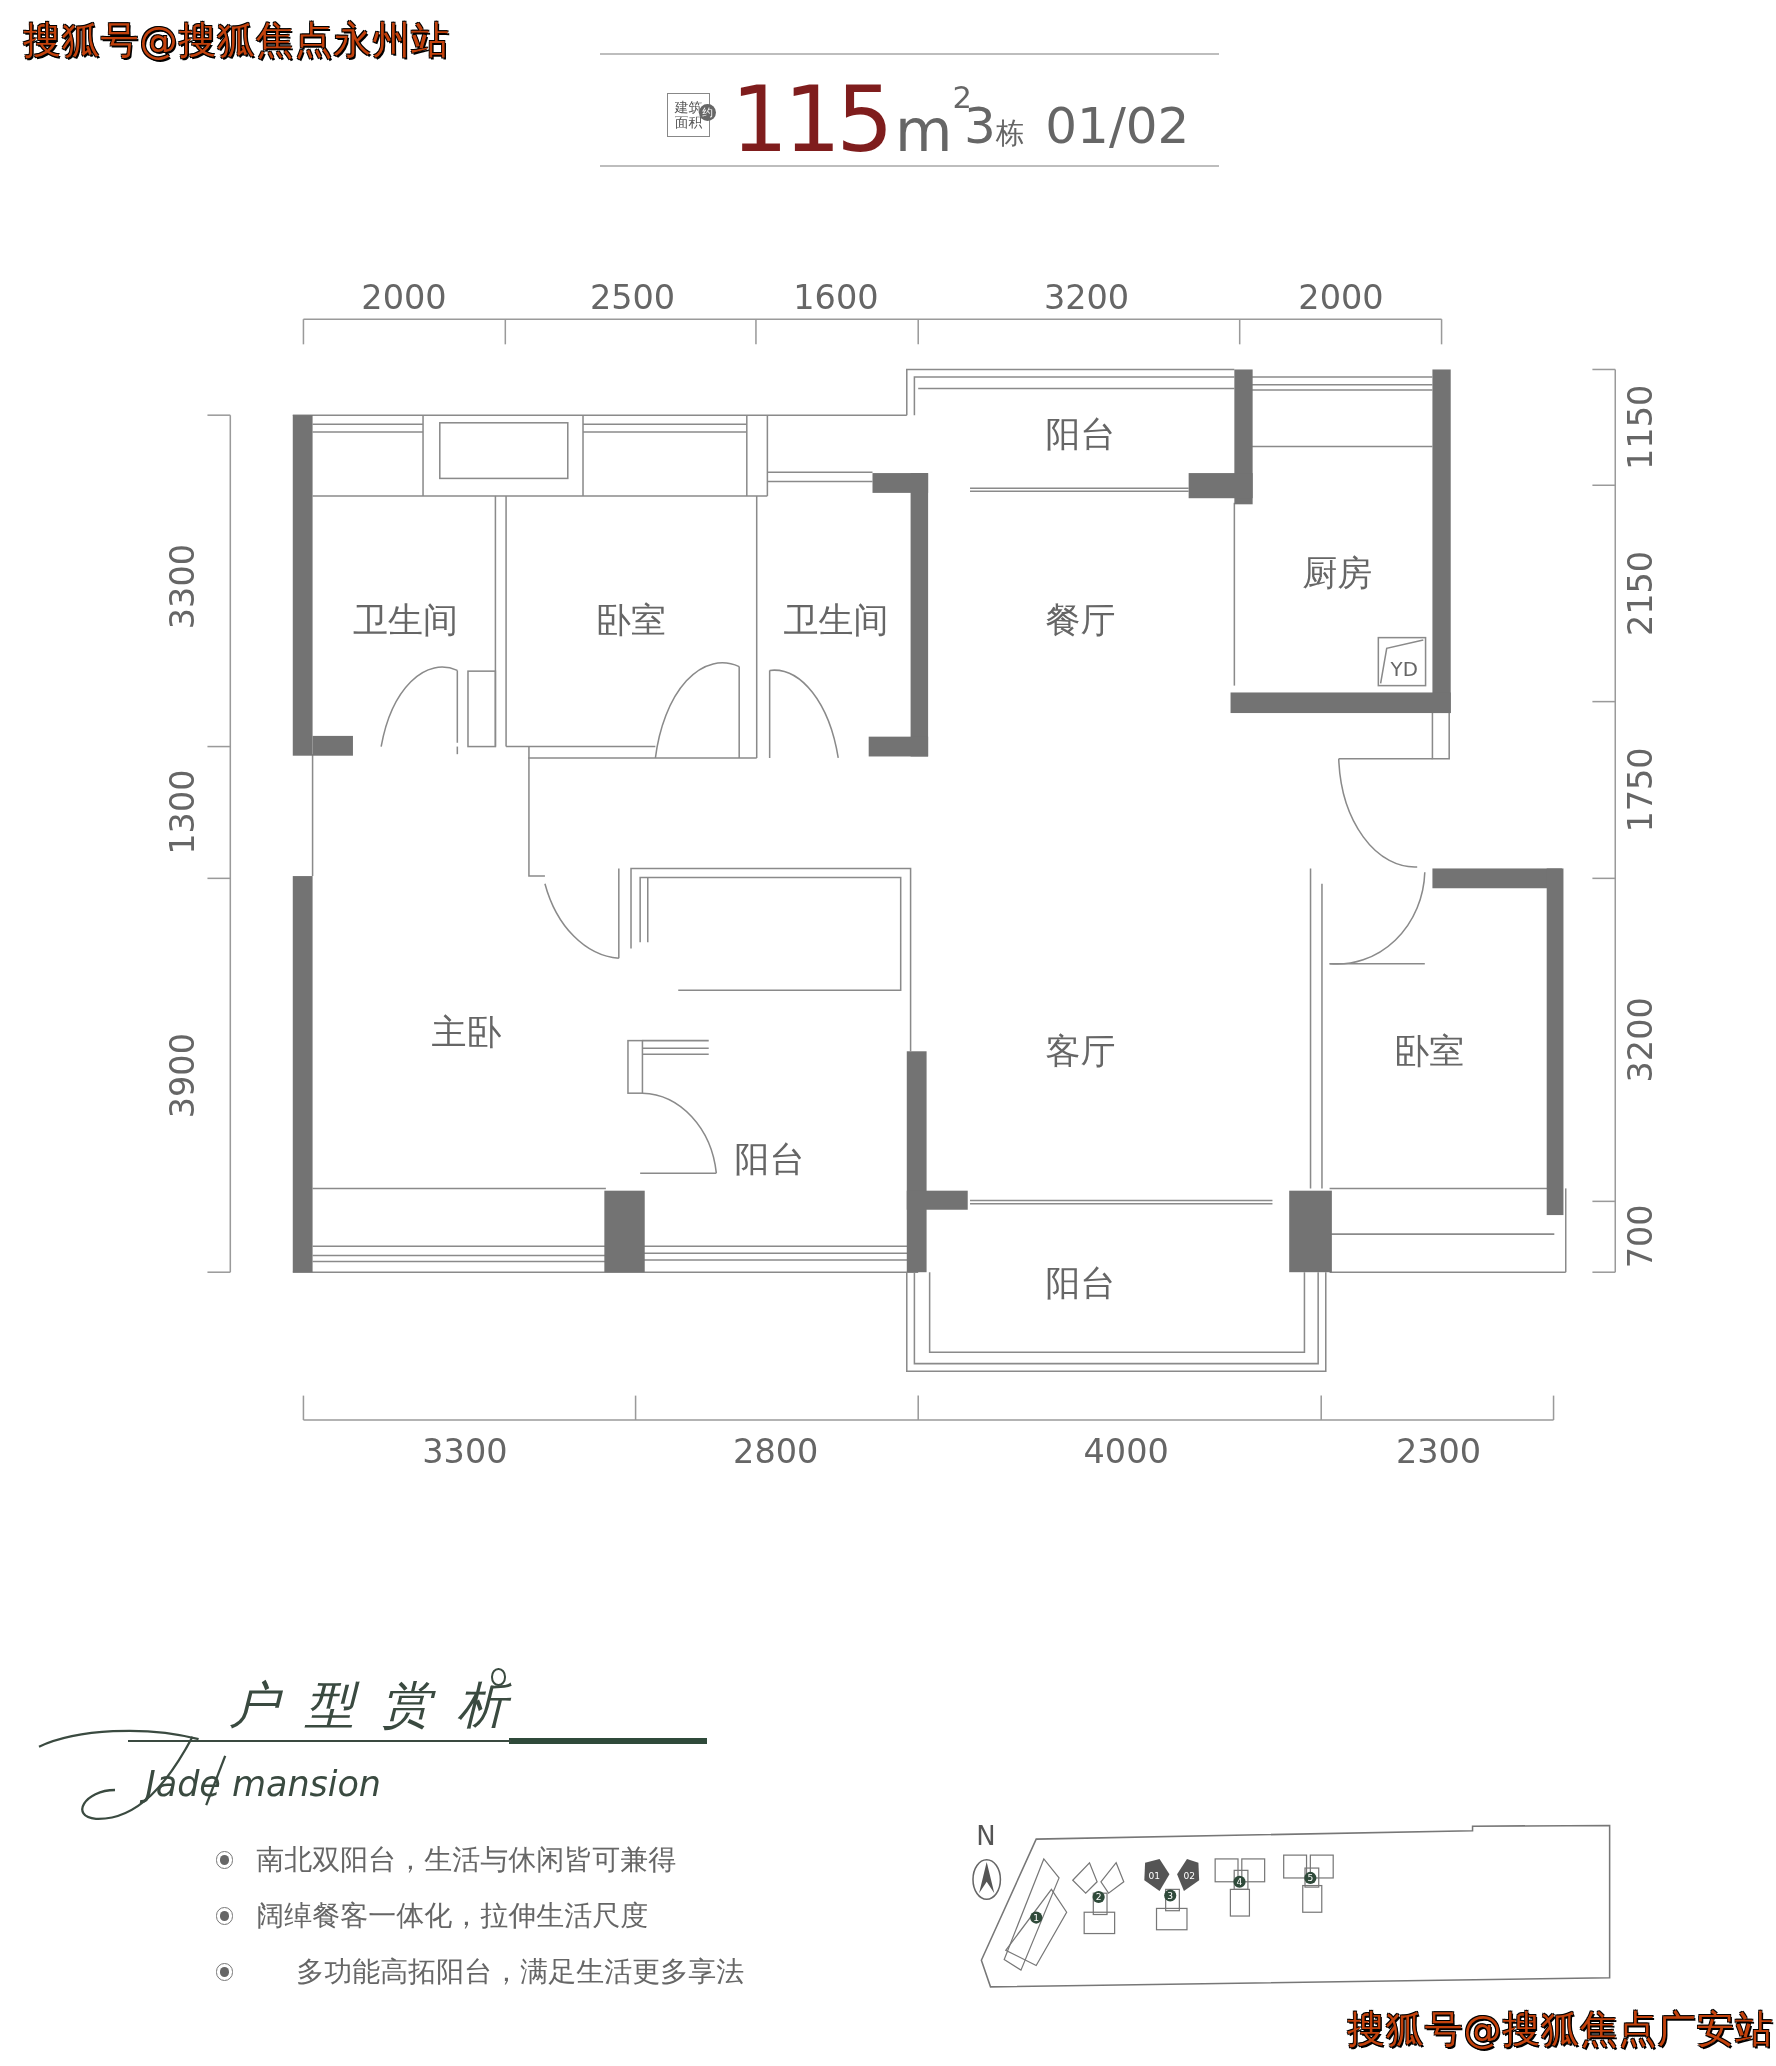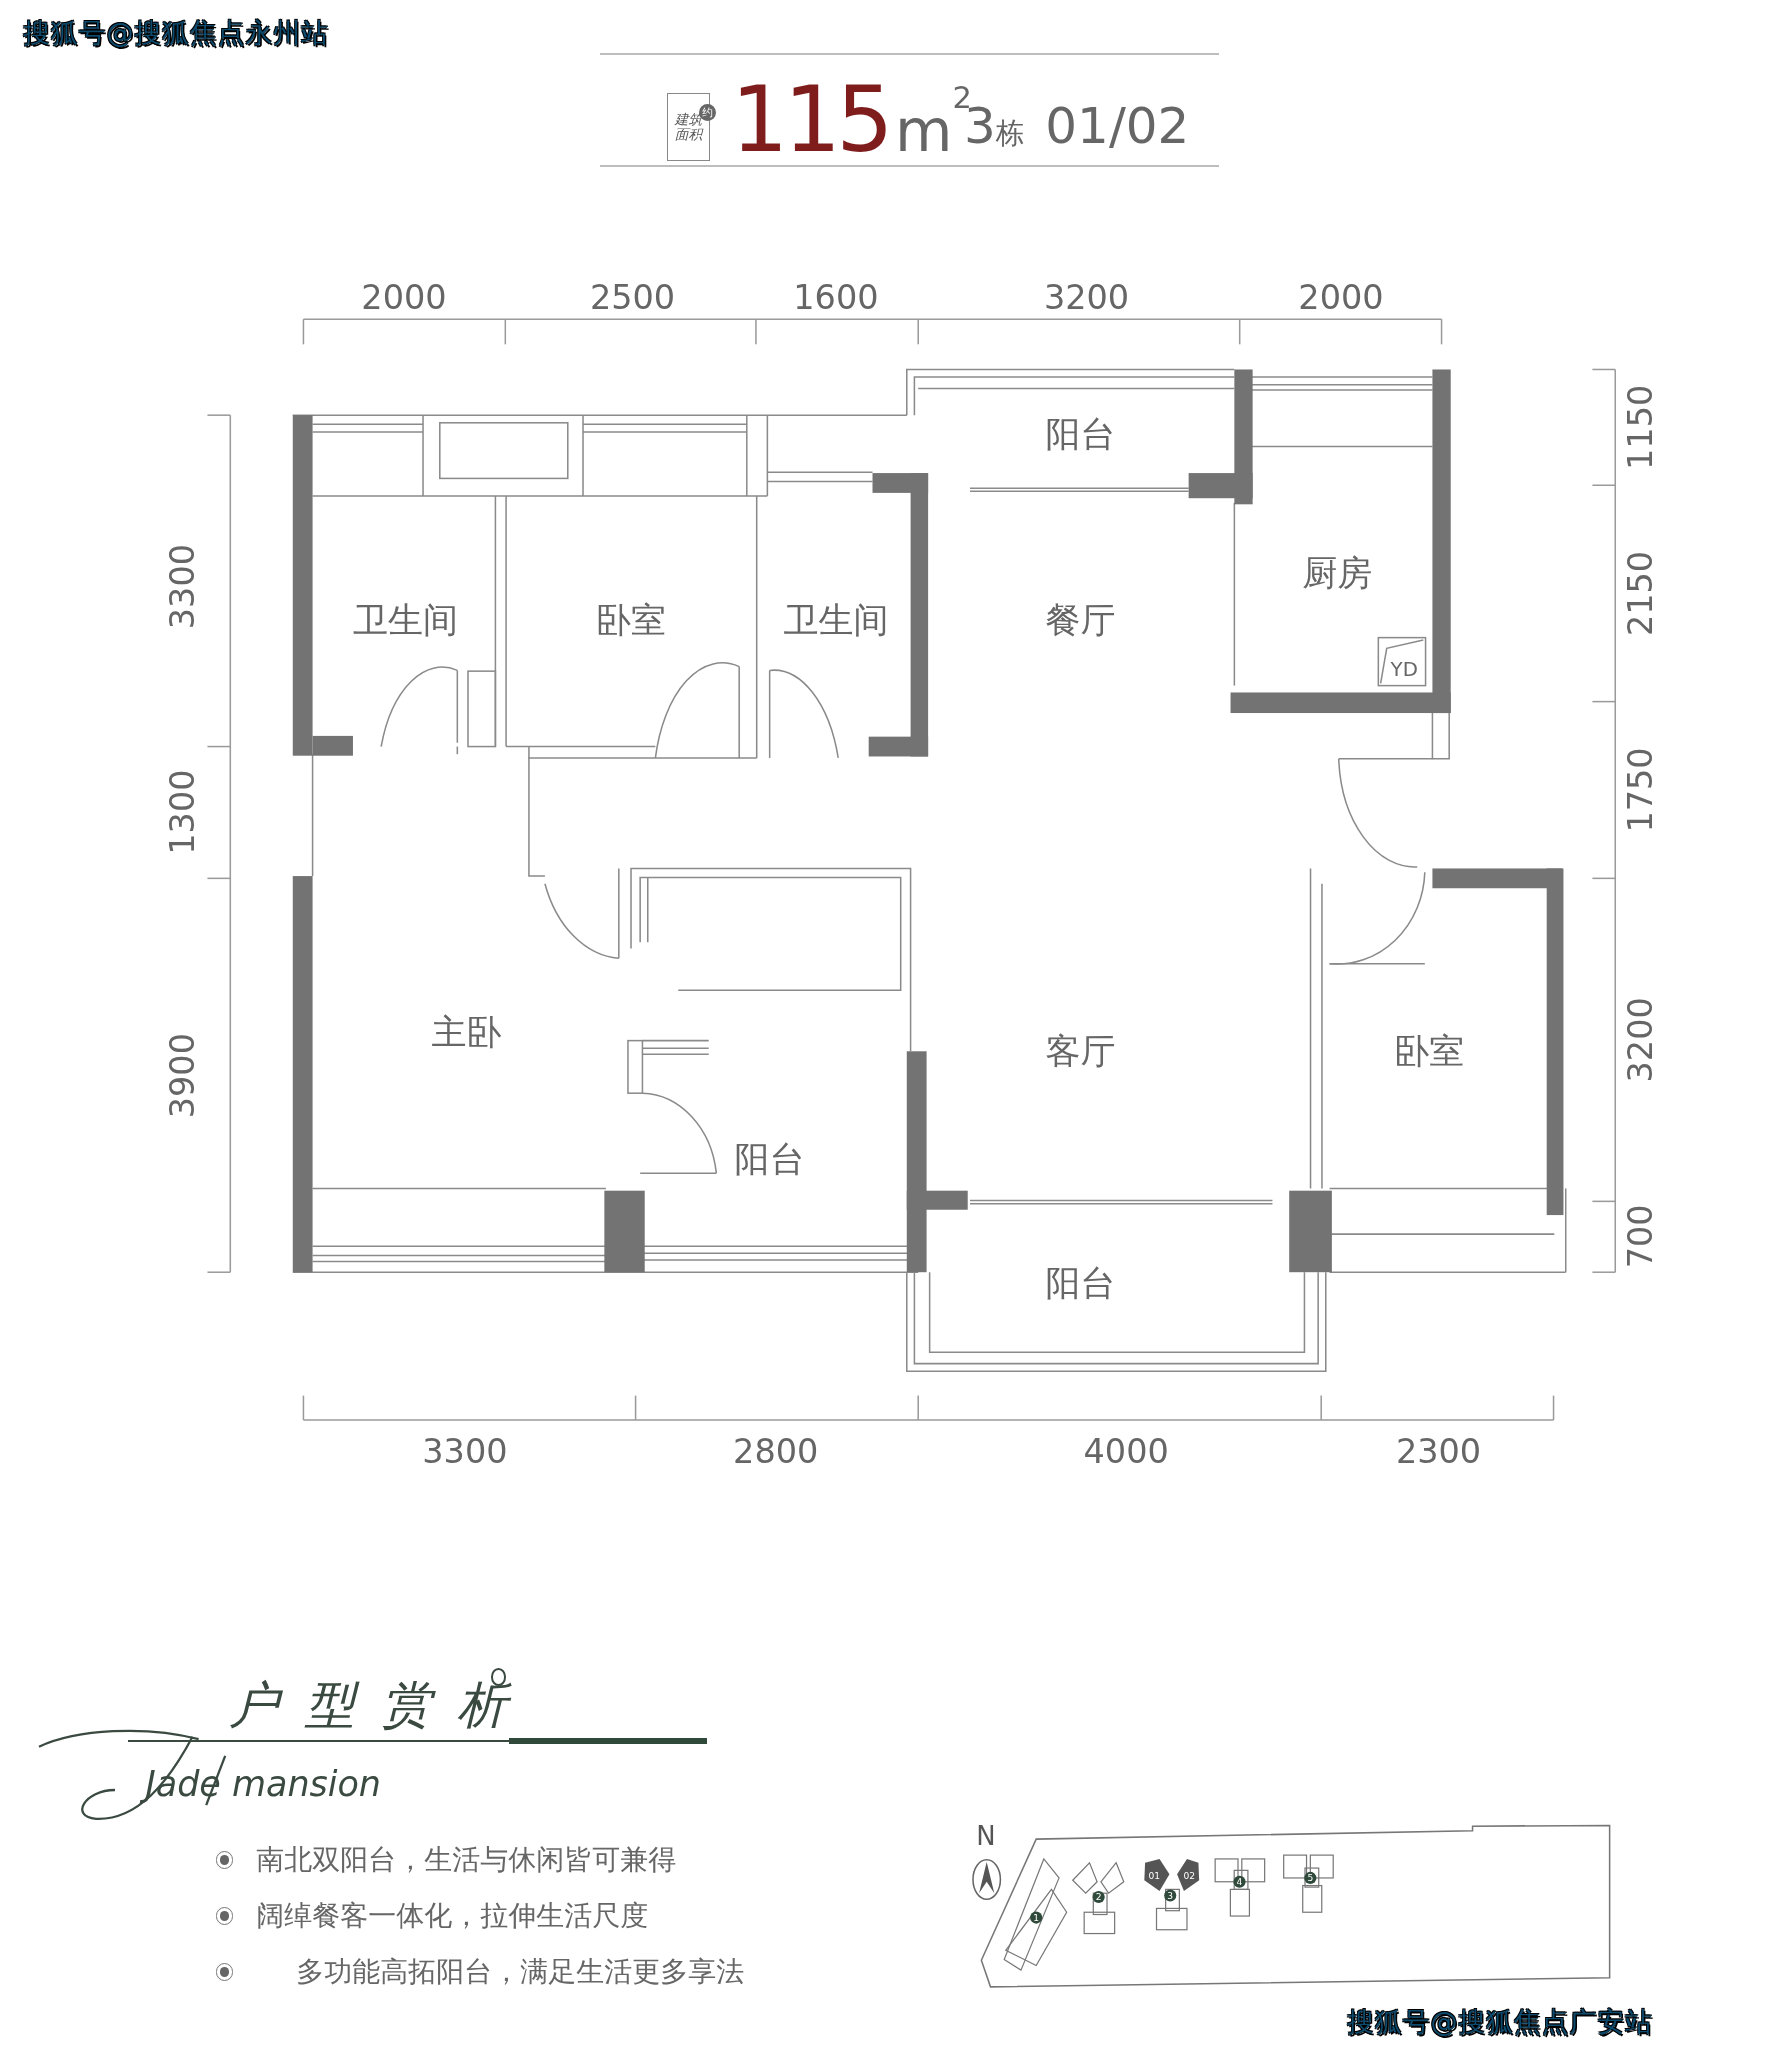--- a/index.html
+++ b/index.html
@@ -1,23 +1,23 @@
 <!DOCTYPE html>
 <html style="font-size:12.2px"><head>
 <meta charset="utf-8">
 <style>
   html, body { margin:0; padding:0; background:#ffffff; }
   body { width:1777px; height:2066px; position:relative; overflow:hidden;
          font-family:"DejaVu Sans", "Liberation Sans", sans-serif; color:#666; }
   .abs { position:absolute; }
-  .watermark { font-size:27px; color:#0c4a6e; letter-spacing:0.8px;
+  .watermark { font-size:38px; color:#c2410c; letter-spacing:0.8px;
                text-shadow: 1.5px 1.5px 0 #000, -0.8px -0.8px 0 #000, 0.8px -0.8px 0 #000, -0.8px 0.8px 0 #000; }
   .hdr-line { position:absolute; height:2.3px; background:#bdbdbd; }
-  .area-badge { border:1.5px solid #888; font-size:13.7px; line-height:15.2px; padding:18px 3px;
-                color:#555; width:35px; text-align:center;font-style:italic; }
+  .area-badge { border:1.5px solid #888; font-size:13.7px; line-height:15.2px; padding:6px 3px;
+                color:#555; width:35px; text-align:center; }
   .yue { position:absolute; width:17px; height:17px; border-radius:50%; background:#666; color:#fff;
          font-size:10.7px; line-height:17px; text-align:center; }
   .area-num { font-size:90px; color:#7f1d1d; letter-spacing:-4.6px; line-height:1; }
   .area-unit { font-size:59px; color:#666; line-height:1; }
   .area-sup { font-size:30.5px; color:#666; }
   .bldg { font-size:50px; color:#666; line-height:1; }
   .bldg small { font-size:29px; }
   svg text { font-family:"DejaVu Sans", "Liberation Sans", sans-serif; }
   .sec-title { font-size:50px; color:#3a4a40; letter-spacing:26px; }
   .bullet { display:flex; align-items:center; font-size:28px; color:#666; }

